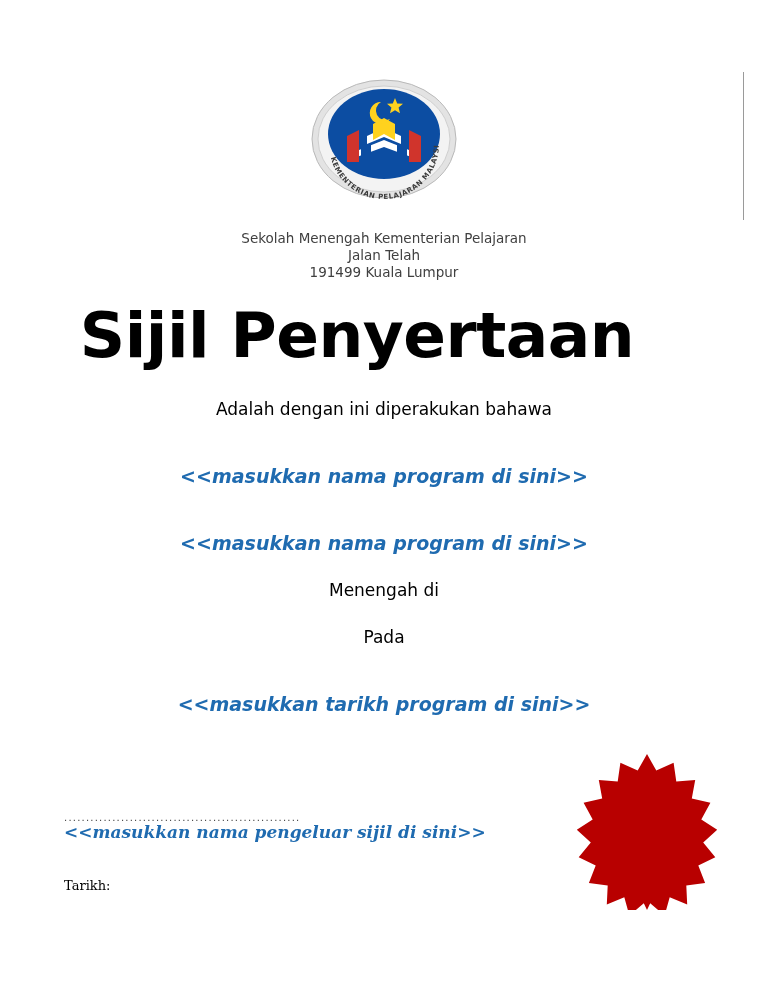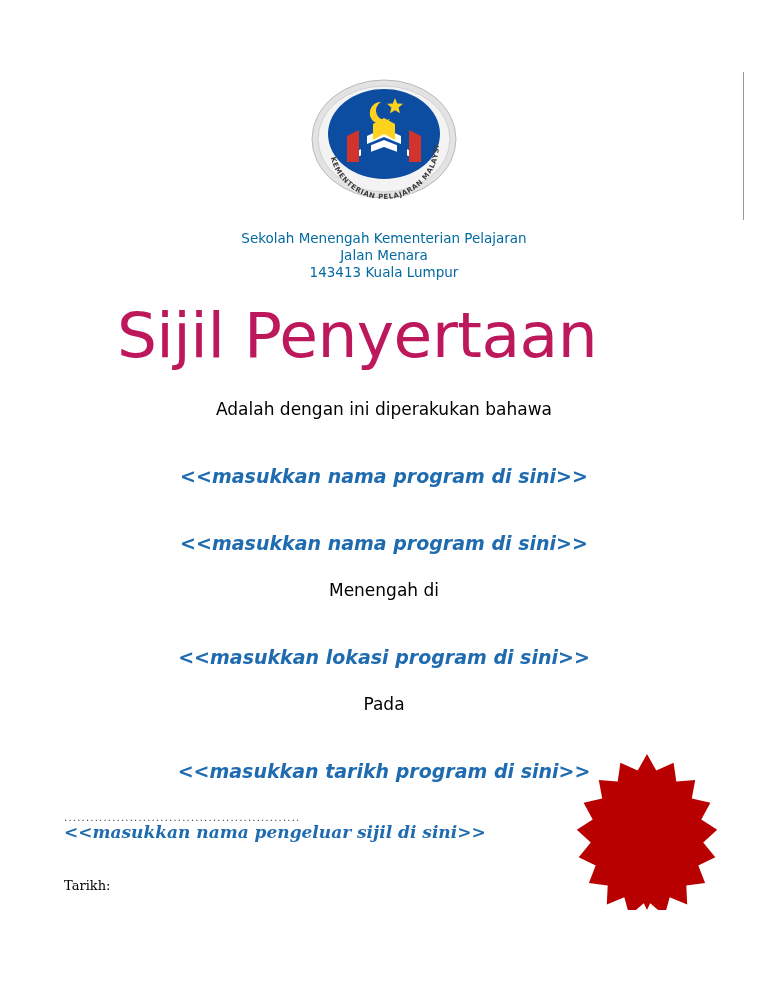--- a/index.html
+++ b/index.html
@@ -49,34 +49,34 @@
 
   
   .address {
     position: absolute;
     top: 230px;
     left: 0;
     width: 768px;
     text-align: center;
     font-size: 13.5px;
     line-height: 17px;
-    color: #0369a1;
+    color: #404040;
   }
 
   
   .cert-title {
     position: absolute;
     top: 300px;
     left: 0;
     width: 714px;
     text-align: center;
     font-size: 63px;
-    font-weight: normal;
+    font-weight: bold;
     letter-spacing: -0.5px;
-    color: #be185d;
+    color: #000000;
     line-height: 72px;
   }
 
   
   .body-block {
     position: absolute;
     top: 398px;
     left: 0;
     width: 768px;
   }
@@ -176,32 +176,31 @@
 
         <text font-family="DejaVu Sans, sans-serif" font-size="7" font-weight="bold" fill="#3b3b3b" letter-spacing="0.6">
           <textPath href="#ringtext" startOffset="8%">KEMENTERIAN PELAJARAN MALAYSIA</textPath>
         </text>
       </svg>
     </div>
   </div>
 
   <div class="address">
     <div>Sekolah Menengah Kementerian Pelajaran</div>
-    <div>Jalan Menara</div>
-    <div>143413 Kuala Lumpur</div>
+    <div>Jalan Telah</div>
+    <div>191499 Kuala Lumpur</div>
   </div>
 
   <div class="cert-title">Sijil Penyertaan</div>
 
   <div class="body-block">
     <div class="line plain">Adalah dengan ini diperakukan bahawa</div>
     <div class="line field">&lt;&lt;masukkan nama program di sini&gt;&gt;</div>
     <div class="line field">&lt;&lt;masukkan nama program di sini&gt;&gt;</div>
     <div class="line plain">Menengah di</div>
-    <div class="line field">&lt;&lt;masukkan lokasi program di sini&gt;&gt;</div>
     <div class="line plain">Pada</div>
     <div class="line field">&lt;&lt;masukkan tarikh program di sini&gt;&gt;</div>
   </div>
 
   <div class="sig-block">
     <div class="sig-dots">......................................................</div>
     <div class="sig-line">&lt;&lt;masukkan nama pengeluar sijil di sini&gt;&gt;</div>
     <div class="sig-date">Tarikh:</div>
   </div>
 

